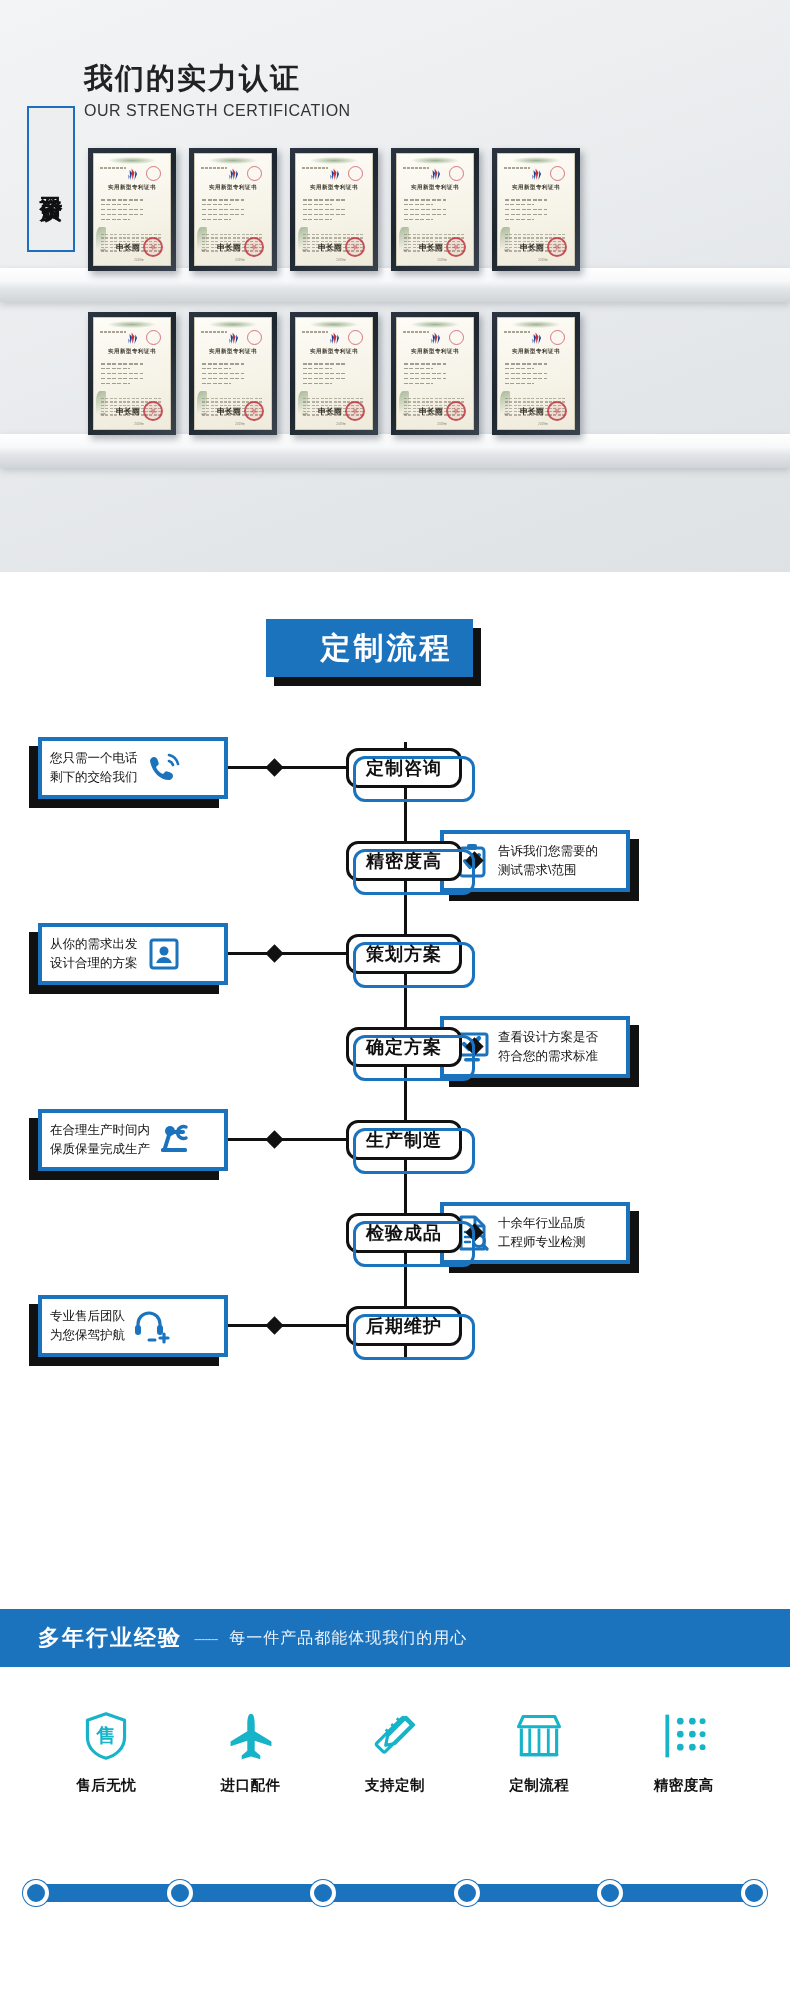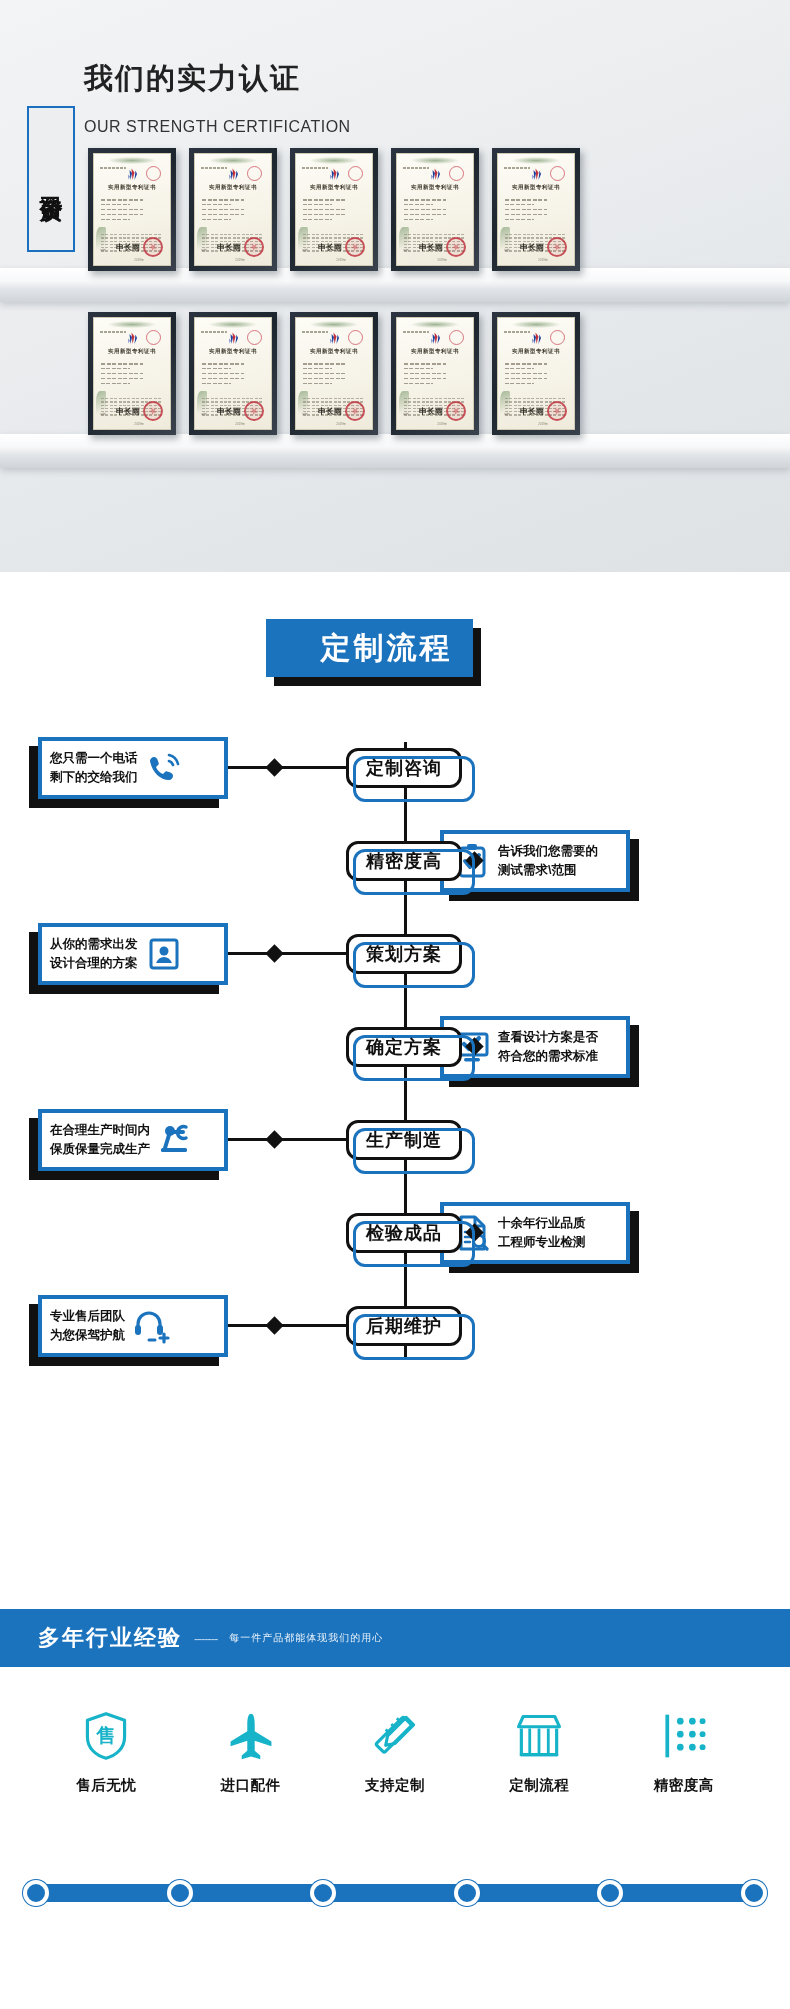--- a/index.html
+++ b/index.html
@@ -18,21 +18,21 @@
     background: linear-gradient(160deg,#f2f4f5 0%,#eceef0 35%,#e4e7ea 70%,#dfe2e5 100%);
     overflow: hidden;
   }
   .cert-header { position:absolute; left:84px; top:62px; }
   .cert-title-cn {
     font-size: 29px; font-weight: bold; color:#222;
     letter-spacing: 2px; line-height: 1.15;
   }
   .cert-title-en {
     font-size: 16px; color:#333; letter-spacing:.5px;
-    margin-top:23px; font-weight:500;
+    margin-top:7px; font-weight:500;
   }
   .vbadge {
     position:absolute; left:27px; top:106px;
     width:48px; height:146px;
     border:2px solid #1b6fc0;
     background:#eceef0;
     display:flex; align-items:center; justify-content:center;
   }
   .vbadge::after{
     content:""; position:absolute; left:4px; top:4px;
@@ -189,21 +189,21 @@
   }
   .card .blk{
     position:absolute; left:-9px; top:9px; width:190px; height:62px; background:#111;
   }
   .card .bd{
     position:absolute; left:0; top:0; width:190px; height:62px;
     background:#fff; border:4px solid #1b72bd;
     display:flex; align-items:center; gap:6px; padding:0 8px;
   }
   .card .txt{
-    font-size:12.5px; line-height:1.5; color:#111; font-weight:700; white-space:nowrap;
+    font-size:12.5px; line-height:1.5; color:#111; font-weight:400; white-space:nowrap;
   }
   .card.right .blk{ left:9px; }
   .card.right .bd{ justify-content:flex-start; }
   .card .ic{ width:40px; height:40px; flex:0 0 40px; }
 
   .connector{
     position:absolute; height:3px; background:#111; z-index:1;
   }
   .diamond{
     position:absolute; width:13px; height:13px; background:#111;
@@ -211,21 +211,21 @@
   }
 
   
   .foot-section{ position:relative; width:790px; height:499px; background:#fff; }
   .foot-bar{
     position:absolute; left:0; top:27px; width:790px; height:58px;
     background:#1b72bd; display:flex; align-items:center; padding-left:38px; gap:12px;
   }
   .foot-bar .fb-main{ color:#fff; font-size:22px; font-weight:bold; letter-spacing:2px; }
   .foot-bar .fb-dash{ color:#bcd9f2; font-size:13px; letter-spacing:-1px; }
-  .foot-bar .fb-sub{ color:#eaf3fb; font-size:10px; letter-spacing:1px; }
+  .foot-bar .fb-sub{ color:#eaf3fb; font-size:16px; letter-spacing:1px; }
 
   .foot-icons{
     position:absolute; left:0; top:118px; width:790px;
     display:flex; justify-content:space-around; padding:0 34px;
   }
   .fi{ display:flex; flex-direction:column; align-items:center; width:108px; }
   .fi .glyph{ height:62px; display:flex; align-items:flex-end; }
   .fi .cap{ margin-top:14px; font-size:14.5px; color:#111; font-weight:bold; letter-spacing:.5px; }
 
   .foot-rail{

